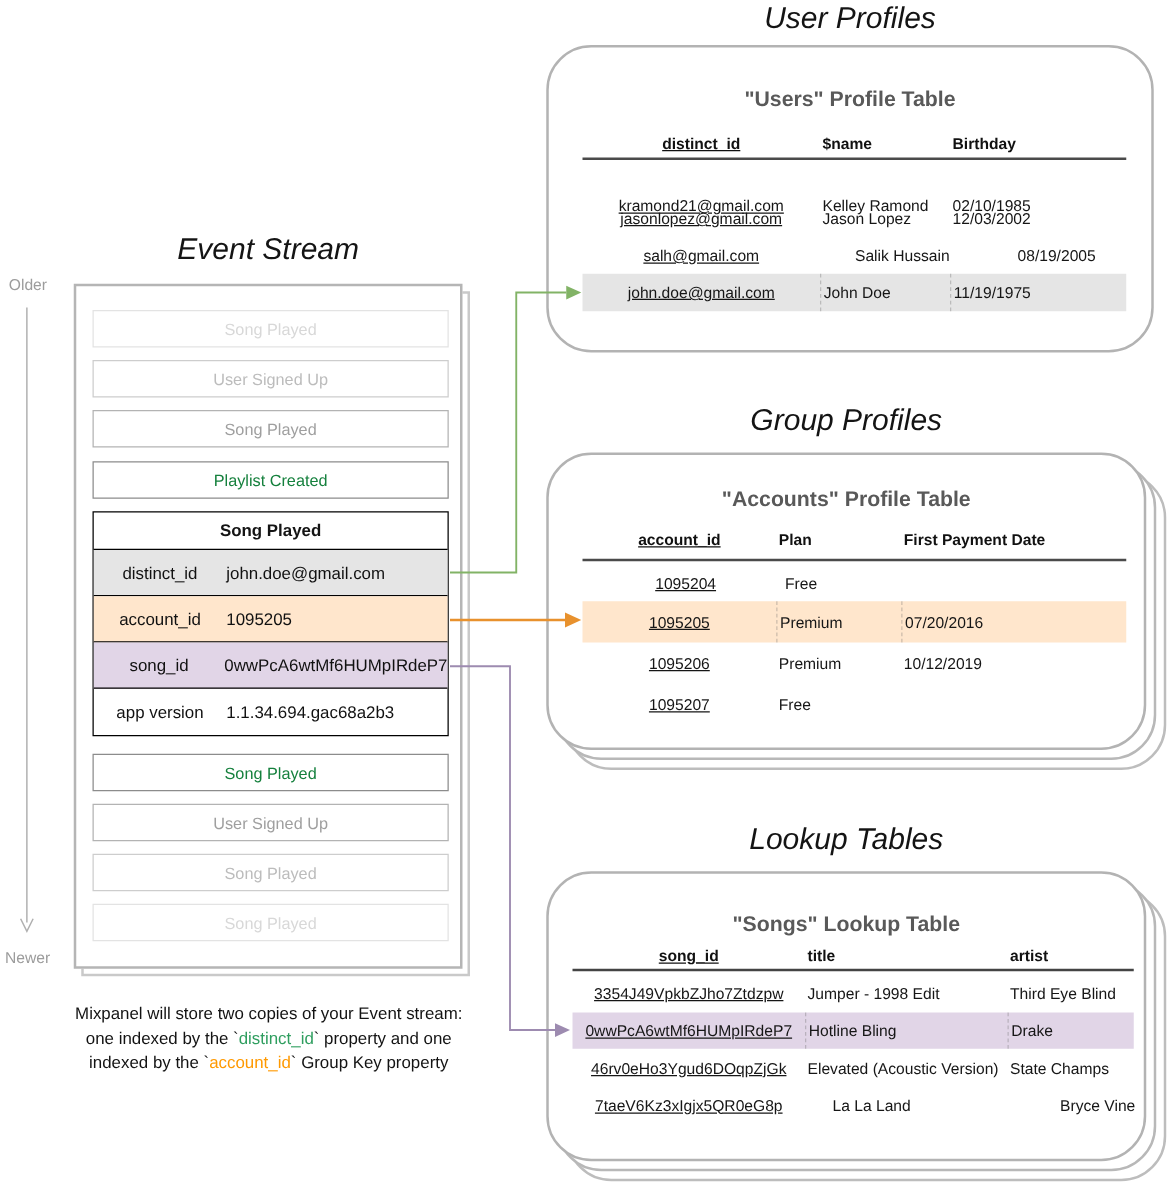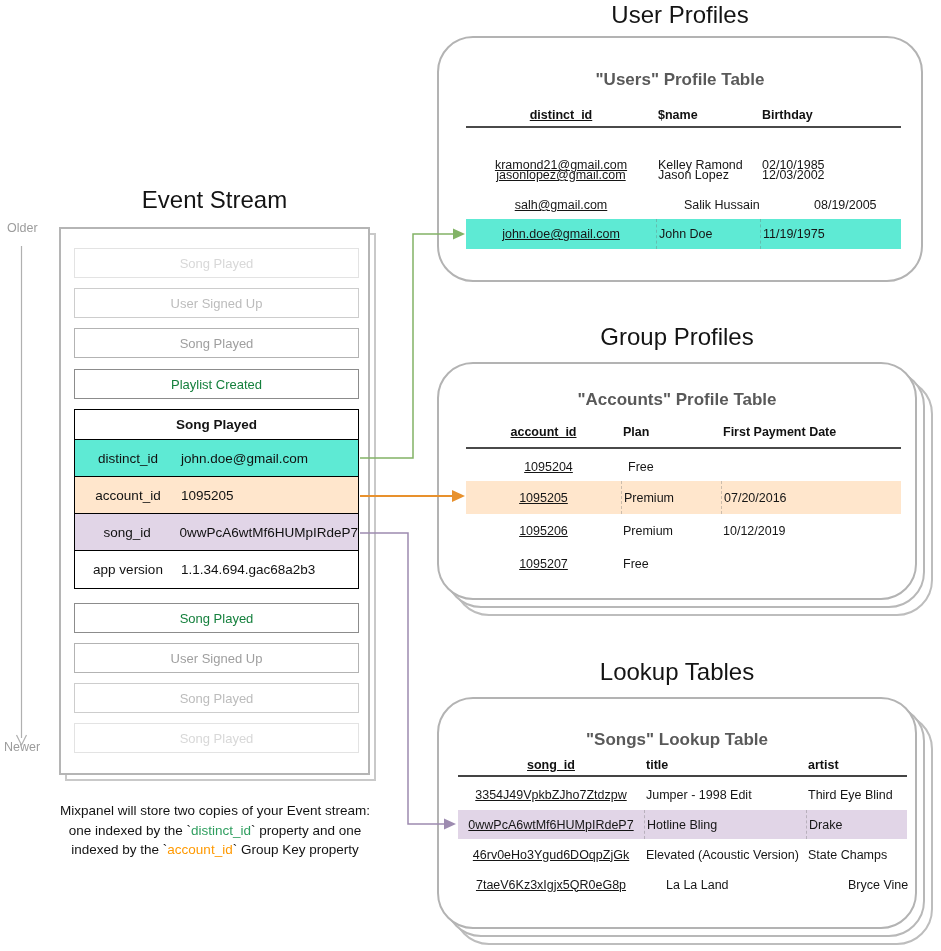--- a/index.html
+++ b/index.html
@@ -1,38 +1,38 @@
 <!DOCTYPE html>
 <html><head>
 <meta charset="utf-8">
 <style>
   * { box-sizing: border-box; margin: 0; padding: 0; }
   html,body { background:#fff; }
   .canvas {
     position: relative; width: 941px; height: 951px; background: #fff;
     font-family: "Liberation Sans", sans-serif; color:#141414; overflow:hidden;
   }
-  .section-title { position:absolute; font-size:24px; color:#141414; text-align:center; }
+  .section-title { position:absolute; font-size:24px; color:#141414; text-align:center;font-style:italic; }
   .small-gray { position:absolute; font-size:12.5px; color:#9c9c9c; }
 
   
   .card { position:absolute; border:2px solid #b3b3b3; border-radius:36px; background:#fff; }
   .card-heading { position:absolute; font-weight:700; font-size:17px; color:#595959; text-align:center; }
 
   
   .t-header, .t-row { position:absolute; display:grid; align-items:stretch; font-size:12.5px; color:#161616; }
   .t-header { font-weight:700; color:#111; }
   .cell { display:flex; align-items:center; }
   .cc { justify-content:center; text-align:center; }
   .cl { padding-left:2px; }
   .idv { text-decoration:underline; }
   .u-grid { grid-template-columns:190px 104px 141px; }
   .a-grid { grid-template-columns:155px 100px 180px; }
   .s-grid { grid-template-columns:186px 162px 101px; }
-  .hl-green  { background:#5eead4; }
+  .hl-green  { background:#e5e5e5; }
   .hl-orange { background:#ffe6cc; }
   .hl-purple { background:#e1d5e7; }
   .hl .sep { border-left:1px dashed rgba(110,110,110,0.35); }
   .rule { position:absolute; background:#4a4a4a; height:1.5px; }
 
   
   .es-back { position:absolute; left:65px; top:233px; width:311px; height:548px; border:2px solid #c9c9c9; background:#fff; }
   .es-main { position:absolute; left:59px; top:227px; width:311px; height:548px; border:2px solid #b5b5b5; background:#fff; }
   .es-row  { position:absolute; left:74px; width:285px; height:30px; border:1px solid;
              display:flex; align-items:center; justify-content:center; font-size:13px; background:#fff; }
@@ -55,21 +55,21 @@
   .overlay { position:absolute; left:0; top:0; pointer-events:none; }
 </style>
 </head>
 <body>
 
 <div class="canvas">
 
   <div class="section-title" style="left:59px; top:186px; width:311px;">Event Stream</div>
 
   <div class="small-gray" style="left:7px; top:221px;">Older</div>
-  <div class="small-gray" style="left:4px; top:740px;">Newer</div>
+  <div class="small-gray" style="left:4px; top:759px;">Newer</div>
 
   <div class="es-back"></div>
   <div class="es-main"></div>
 
   <div class="es-row f4" style="top:248px;">
     <span>Song Played</span>
     </div>
   <div class="es-row f3" style="top:288px;">
     <span>User Signed Up</span>
     </div>

